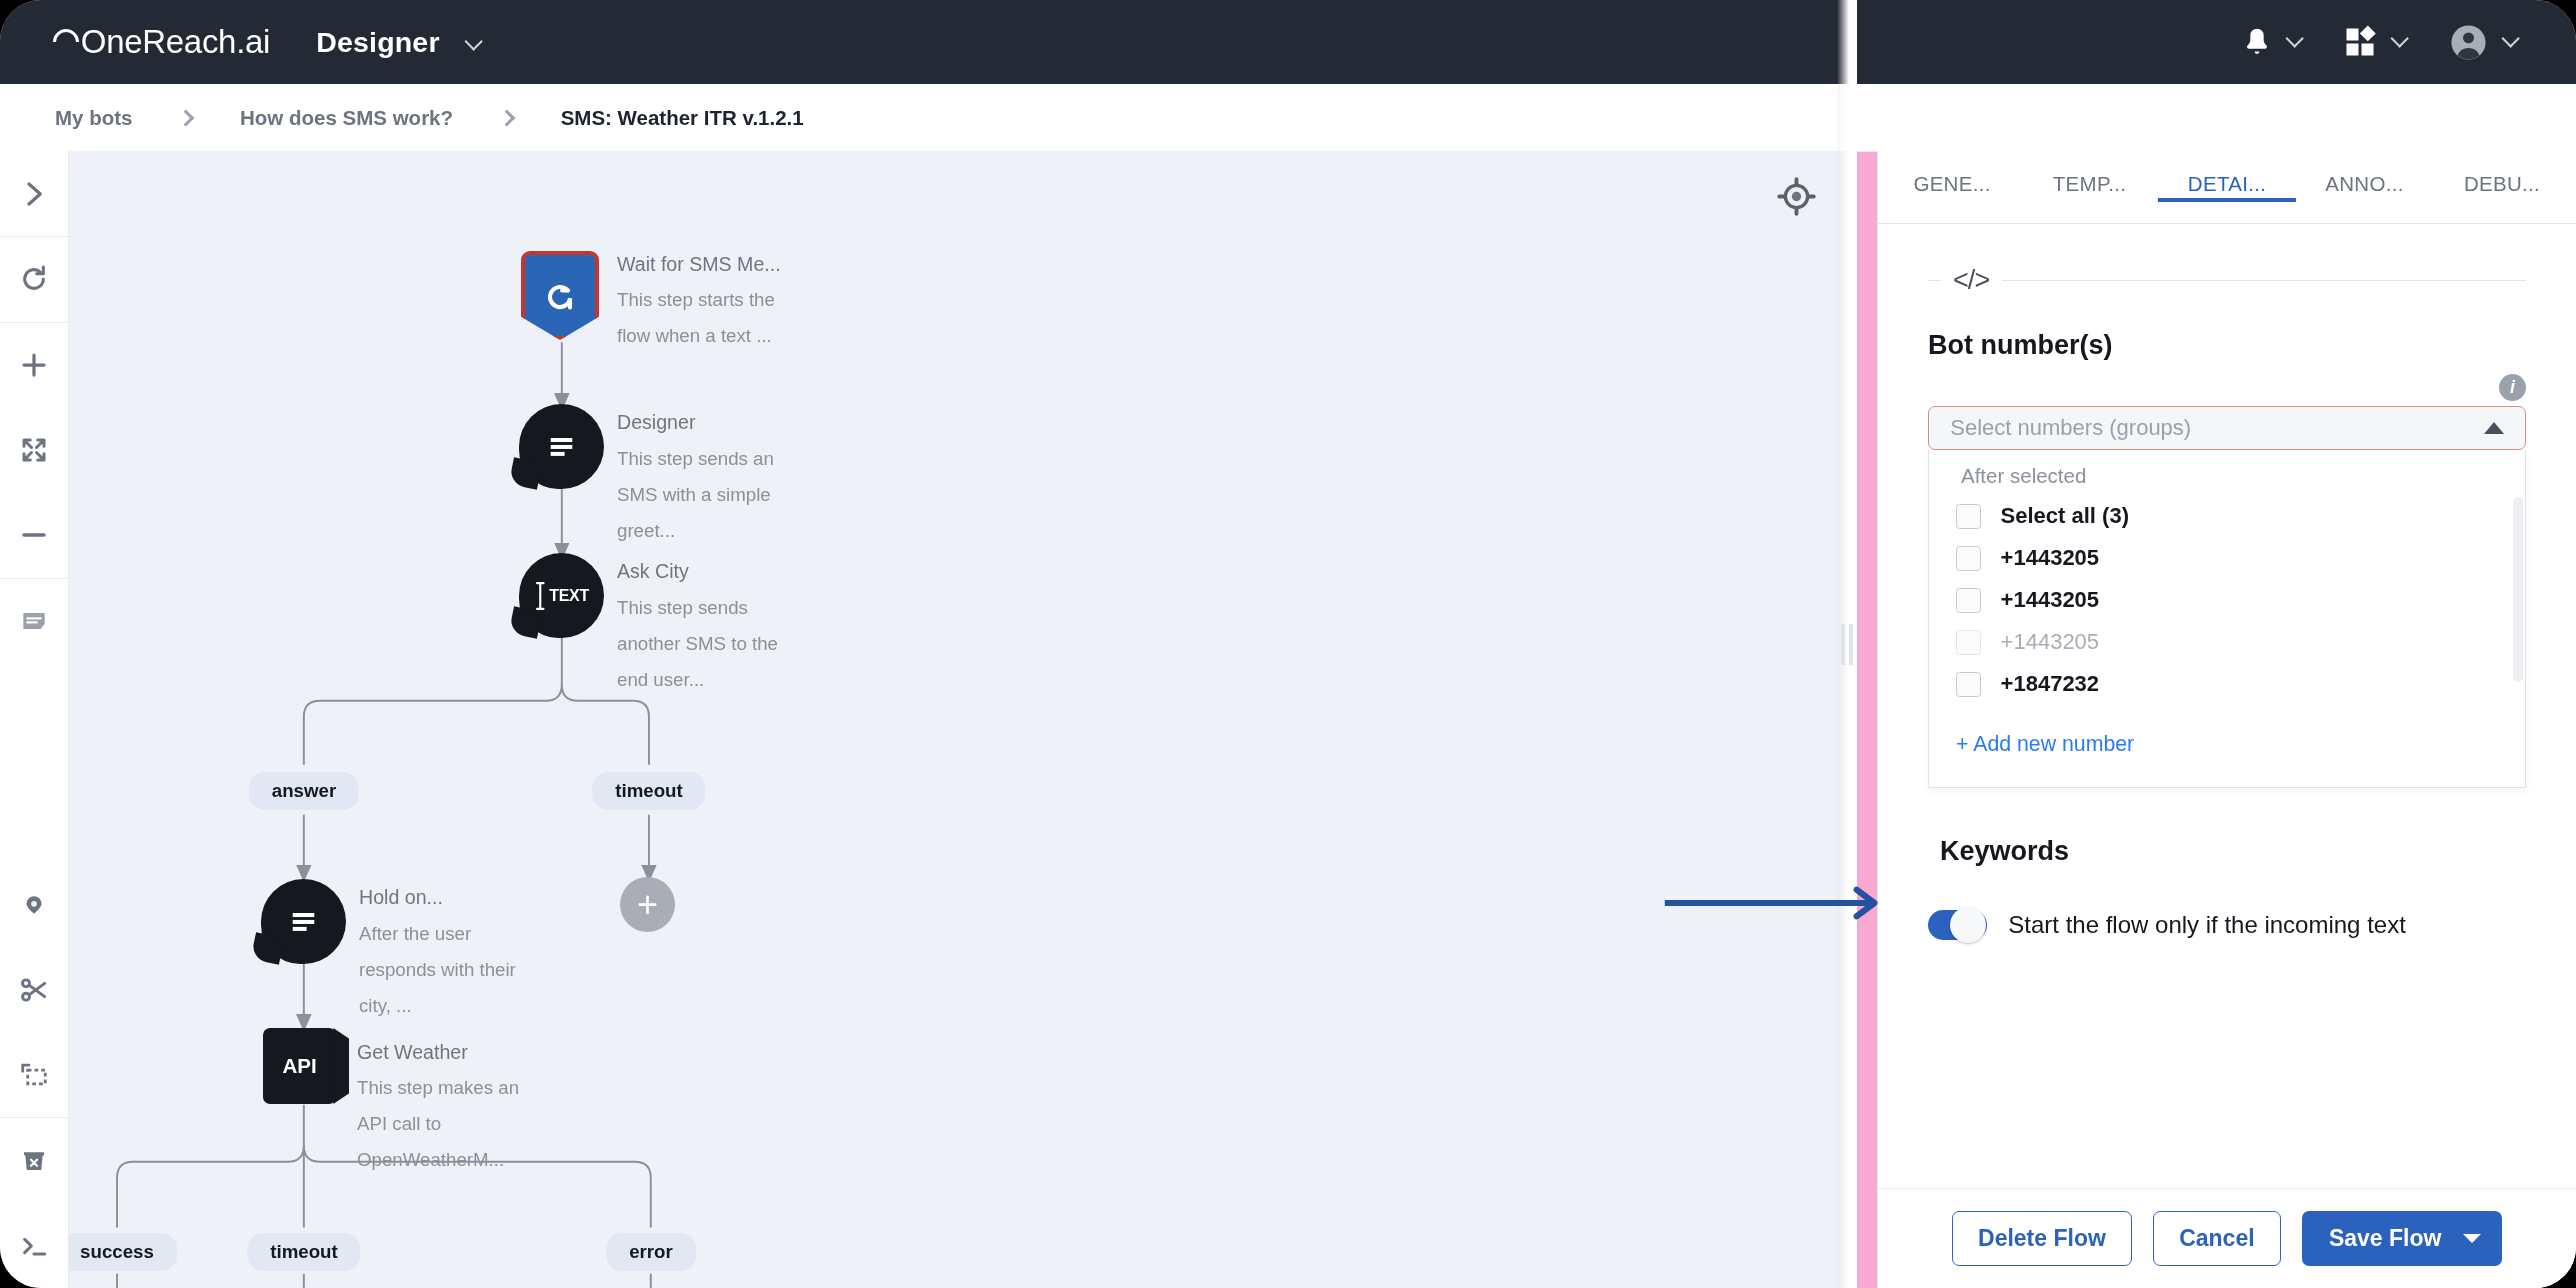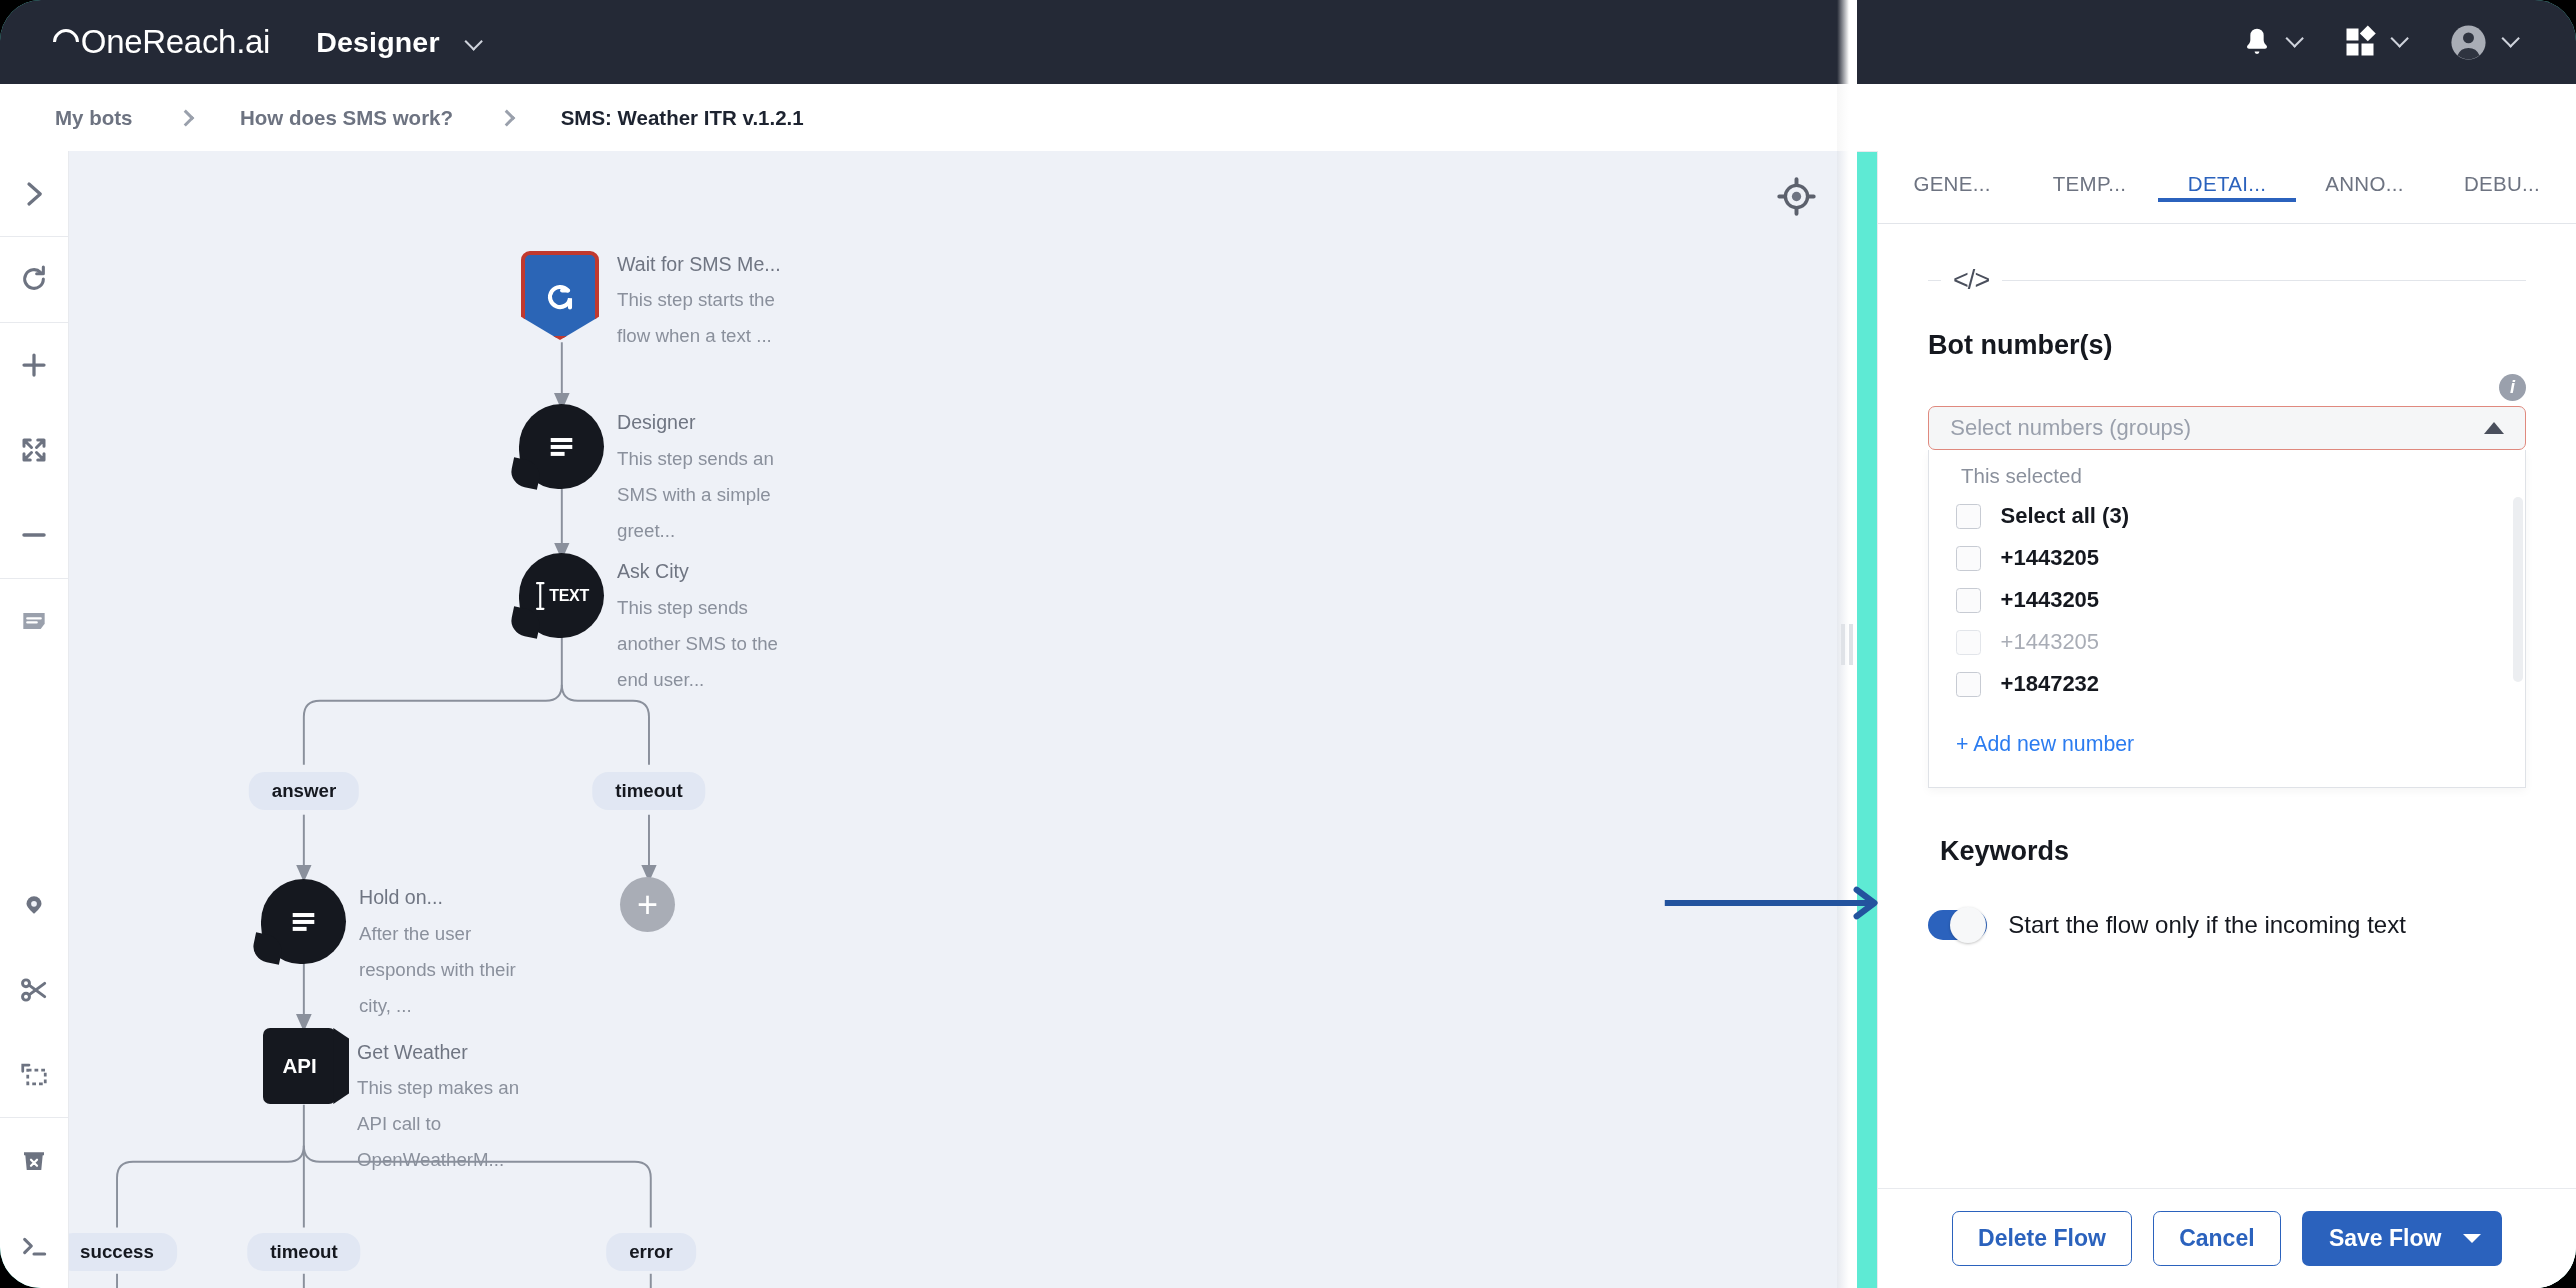--- a/index.html
+++ b/index.html
@@ -4,21 +4,21 @@
 <style>
   * { box-sizing: border-box; margin: 0; padding: 0; }
   html, body {
     width: 2576px; height: 1288px;
     background: #000000;
     font-family: "Liberation Sans", sans-serif;
     overflow: hidden;
   }
   .app-window {
     position: absolute; inset: 0;
-    background: #5eead4;
+    background: #f9a8d4;
     border-radius: 41px;
     overflow: hidden;
   }
 
   
   .topbar {
     position: absolute; top: 0; left: 0; right: 0; height: 84px;
     background: #242936;
     display: flex; align-items: center;
   }
@@ -666,21 +666,21 @@
       </div>
 
       <div class="select-box">
         <span class="select-placeholder">Select numbers (groups)</span>
         <span class="caret-up"></span>
       </div>
 
       <div class="dropdown">
 
 
-        <div class="dd-showsel">This selected</div>
+        <div class="dd-showsel">After selected</div>
 
         <div class="dd-list">
           <div class="dd-scrollbar"></div>
 
           <div class="dd-item strong">
             <span class="dd-check"></span>
             <span class="dd-label">Select all (3)</span>
           </div>
           <div class="dd-item">
             <span class="dd-check"></span>

